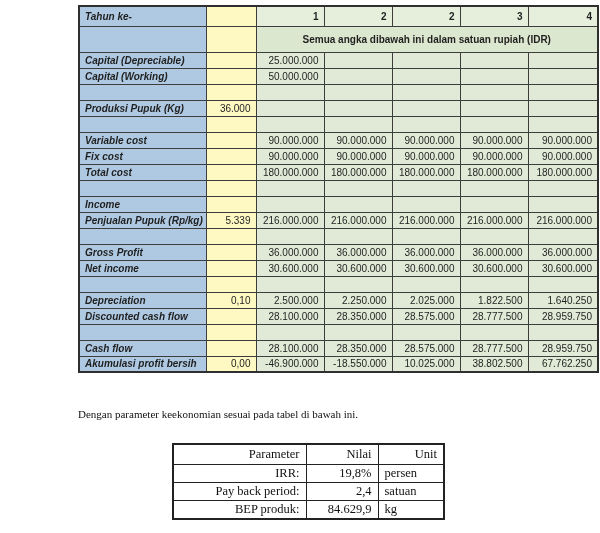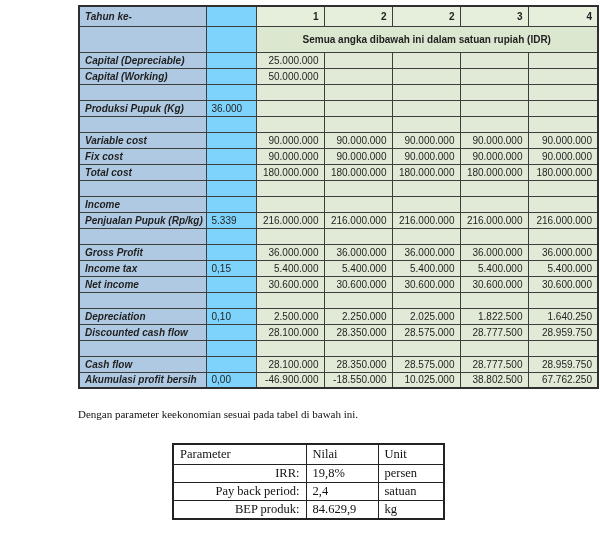--- a/index.html
+++ b/index.html
@@ -20,21 +20,21 @@
   }
   .sheet tr{height:16px;}
   .sheet tr.hdr{height:20px;padding-left:48px;}
   .sheet tr.bannerRow{height:26px;margin-left:40px;}
   .c-label{
     background:#AFC9E2;
     font-weight:bold;font-style:italic;color:#17375D;font-size:10.5px;
     text-align:left;
   }
   .c-param{
-    background:#7dd3fc;
+    background:#fef9c3;text-align:right;
   }
   .c-val{
     background:#E1EAD6;text-align:right;
   }
   .c-year{
     background:#E6EEDC;text-align:right;font-weight:bold;color:#1f1f1f;
   }
   .c-banner{
     background:#DCE7CF;text-align:center;font-weight:bold;color:#1f1f1f;font-size:10.5px;
   }
@@ -49,23 +49,23 @@
     border-collapse:collapse;table-layout:fixed;
     border:2px solid #222;
     font-family:"Liberation Serif",serif;font-size:12.5px;color:#111;
   }
   .ptable td,.ptable th{
     border:1px solid #222;padding:1px 6px;overflow:hidden;white-space:nowrap;
     font-weight:normal;
   }
   .ptable tr{height:17px;}
   .ptable tr.phdr{height:20px;}
-  .p-head{text-align:left;}
+  .p-head{text-align:right;}
   .p-name{text-align:right;}
-  .p-val{text-align:left;}
+  .p-val{text-align:right;}
   .p-unit{text-align:left;}
 </style>
 </head>
 <body>
 
 <table class="sheet">
   <colgroup>
     <col style="width:127px">
       <col style="width:50px">
     <col style="width:68px">
@@ -201,29 +201,20 @@
       <tr>
         <td class="c-label">Gross Profit</td>
         <td class="c-param"></td>
         <td class="c-val">36.000.000</td>
         <td class="c-val">36.000.000</td>
         <td class="c-val">36.000.000</td>
         <td class="c-val">36.000.000</td>
         <td class="c-val">36.000.000</td>
       </tr>
       <tr>
-        <td class="c-label">Income tax</td>
-        <td class="c-param">0,15</td>
-        <td class="c-val">5.400.000</td>
-        <td class="c-val">5.400.000</td>
-        <td class="c-val">5.400.000</td>
-        <td class="c-val">5.400.000</td>
-        <td class="c-val">5.400.000</td>
-      </tr>
-      <tr>
         <td class="c-label">Net income</td>
         <td class="c-param"></td>
         <td class="c-val">30.600.000</td>
         <td class="c-val">30.600.000</td>
         <td class="c-val">30.600.000</td>
         <td class="c-val">30.600.000</td>
         <td class="c-val">30.600.000</td>
       </tr>
       <tr>
         <td class="c-label"></td>

